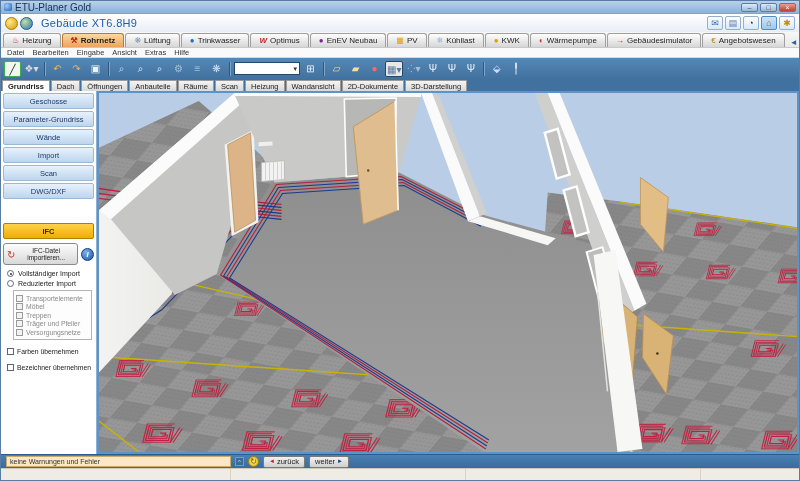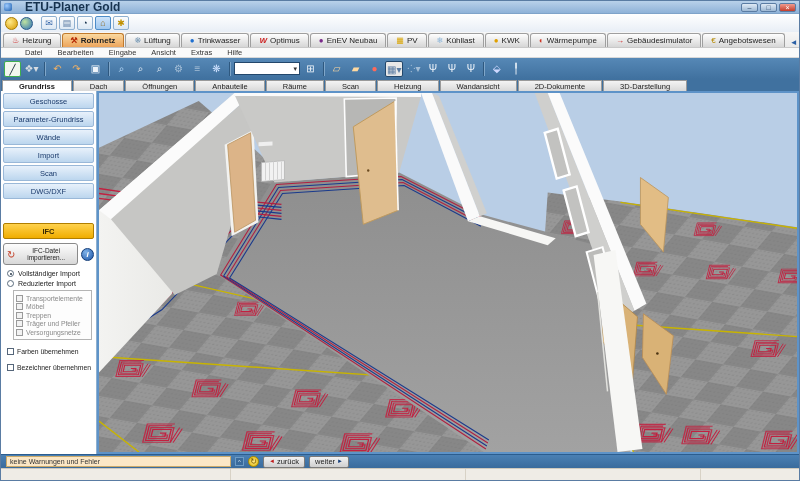--- a/index.html
+++ b/index.html
@@ -6,21 +6,21 @@
   html,body { width:800px; height:481px; overflow:hidden;
     font-family:"Liberation Sans", sans-serif; background:#e9e6df; }
   .window { width:800px; height:481px; display:flex; flex-direction:column;
     border:1px solid #5a7ca3; }
 
   
   .titlebar { height:13px; background:linear-gradient(#b9d1ea,#8fb2d8);
     display:flex; align-items:center; padding:0 3px; border-bottom:1px solid #7fa3c9; }
   .app-ico { width:8px; height:8px; background:radial-gradient(circle at 35% 35%,#9ecbff,#1d5fae);
     border-radius:2px; margin-right:3px; }
-  .titlebar .t { font-size:12px; color:#1c3least; color:#16324f; font-weight:bold; flex:1;margin-left:10px; }
+  .titlebar .t { font-size:10px; color:#1c3least; color:#16324f; font-weight:normal; flex:1; }
   .winbtns { display:flex; gap:2px; }
   .winbtn { width:17px; height:9px; font-size:7px; line-height:8px; text-align:center;
     color:#fff; border:1px solid #5a7ca3; border-radius:2px;
     background:linear-gradient(#dfeaf5,#9db8d4); color:#2b4a6b; }
   .winbtn.close { background:linear-gradient(#f09a8e,#c43d2c); color:#fff; }
 
   
   .header { height:18px; background:linear-gradient(#ffffff,#e8eef6);
     display:flex; align-items:center; padding:0 4px; }
   .coin { width:13px; height:13px; border-radius:50%;
@@ -38,38 +38,38 @@
     align-items:flex-end; padding:1px 2px 0 2px; border-bottom:1px solid #c9c9c9; overflow:hidden;}
   .rtab { height:14px; display:flex; align-items:center; gap:3px; padding:0 8px;
     background:linear-gradient(#fefefe,#d6d6d6); border:1px solid #9f9f9f; border-bottom:none;
     border-radius:3px 3px 0 0; font-size:8px; color:#222; margin-right:1px; white-space:nowrap; }
   .rtab .ic { font-size:8px; line-height:8px; }
   .rtab.active { background:linear-gradient(#fbd9a0,#eca45b); border-color:#c07a2d; font-weight:bold; }
   .rscroll { margin-left:auto; display:flex; gap:4px; font-size:8px; color:#2a5fa5; align-items:center; padding:0 4px;}
 
   
   .menubar { height:10px; background:#fafafa; border-bottom:1px solid #d8d8d8;
-    display:flex; gap:15px; align-items:center; padding:0 24px; }
+    display:flex; gap:8px; align-items:center; padding:0 6px; }
   .menubar span { font-size:7.5px; color:#333; }
 
   
   .toolbar { height:21px; background:linear-gradient(#5688b6,#40719f);
     display:flex; align-items:center; gap:2px; padding:0 3px; }
   .tbtn { min-width:17px; height:16px; font-size:10px; line-height:15px; text-align:center;
     color:#eef4fa; border-radius:2px; padding:0 1px; }
   .tbtn.sel { background:#f2f7ee; border:1px solid #3fae4e; color:#123; }
   .tbtn.dim { opacity:.55; }
   .tsep { width:1px; height:14px; background:#2e587f; margin:0 2px; box-shadow:1px 0 0 #7fa6c9; }
   .tcombo { width:66px; height:13px; background:#fff; border:1px solid #23476b;
     font-size:7px; color:#333; display:flex; align-items:center; justify-content:flex-end; padding:0 2px;}
   .orange { color:#f4b264; } .red { color:#ff6a5a; }
 
   
   .subtabs { height:12px; background:#40719f; display:flex; align-items:flex-end; padding-left:1px; }
-  .stab { height:11px; padding:0 16px; font-size:7.5px; line-height:11px; color:#222;
+  .stab { height:11px; padding:0 5px; font-size:7.5px; line-height:11px; color:#222;
     background:linear-gradient(#f4f4f4,#d9d9d9); border:1px solid #9a9a9a; border-bottom:none;
     margin-right:1px; white-space:nowrap; }
   .stab.active { background:#fff; font-weight:bold; }
 
   
   .main { flex:1; display:flex; min-height:0; }
   .sidebar { width:96px; background:#fff; border-right:1px solid #8fb0d0; padding:2px 2px 0 2px; }
   .sbtn { height:16px; margin-bottom:2px; border:1px solid #9ab8d8; border-radius:2px;
     background:linear-gradient(#e8f1fb,#bcd6ee); font-size:7.5px; color:#1a3a6b;
     display:flex; align-items:center; justify-content:center; }
@@ -125,20 +125,21 @@
     <div class="winbtns">
       <div class="winbtn">–</div>
       <div class="winbtn">□</div>
       <div class="winbtn close">×</div>
     </div>
   </div>
 
   <div class="header">
     <div class="coin"></div>
     <div class="globe"></div>
+    <div class="bname">Gebäude XT6.8H9</div>
     <div class="quick">
       <div class="qbtn" style="color:#2a5fa5">✉</div>
       <div class="qbtn" style="color:#5a7ca3">▤</div>
       <div class="qbtn" style="color:#16324f">◔</div>
       <div class="qbtn active" style="color:#8a5a00">⌂</div>
       <div class="qbtn" style="color:#c09000">✱</div>
     </div>
   </div>
 
   <div class="ribbon">

